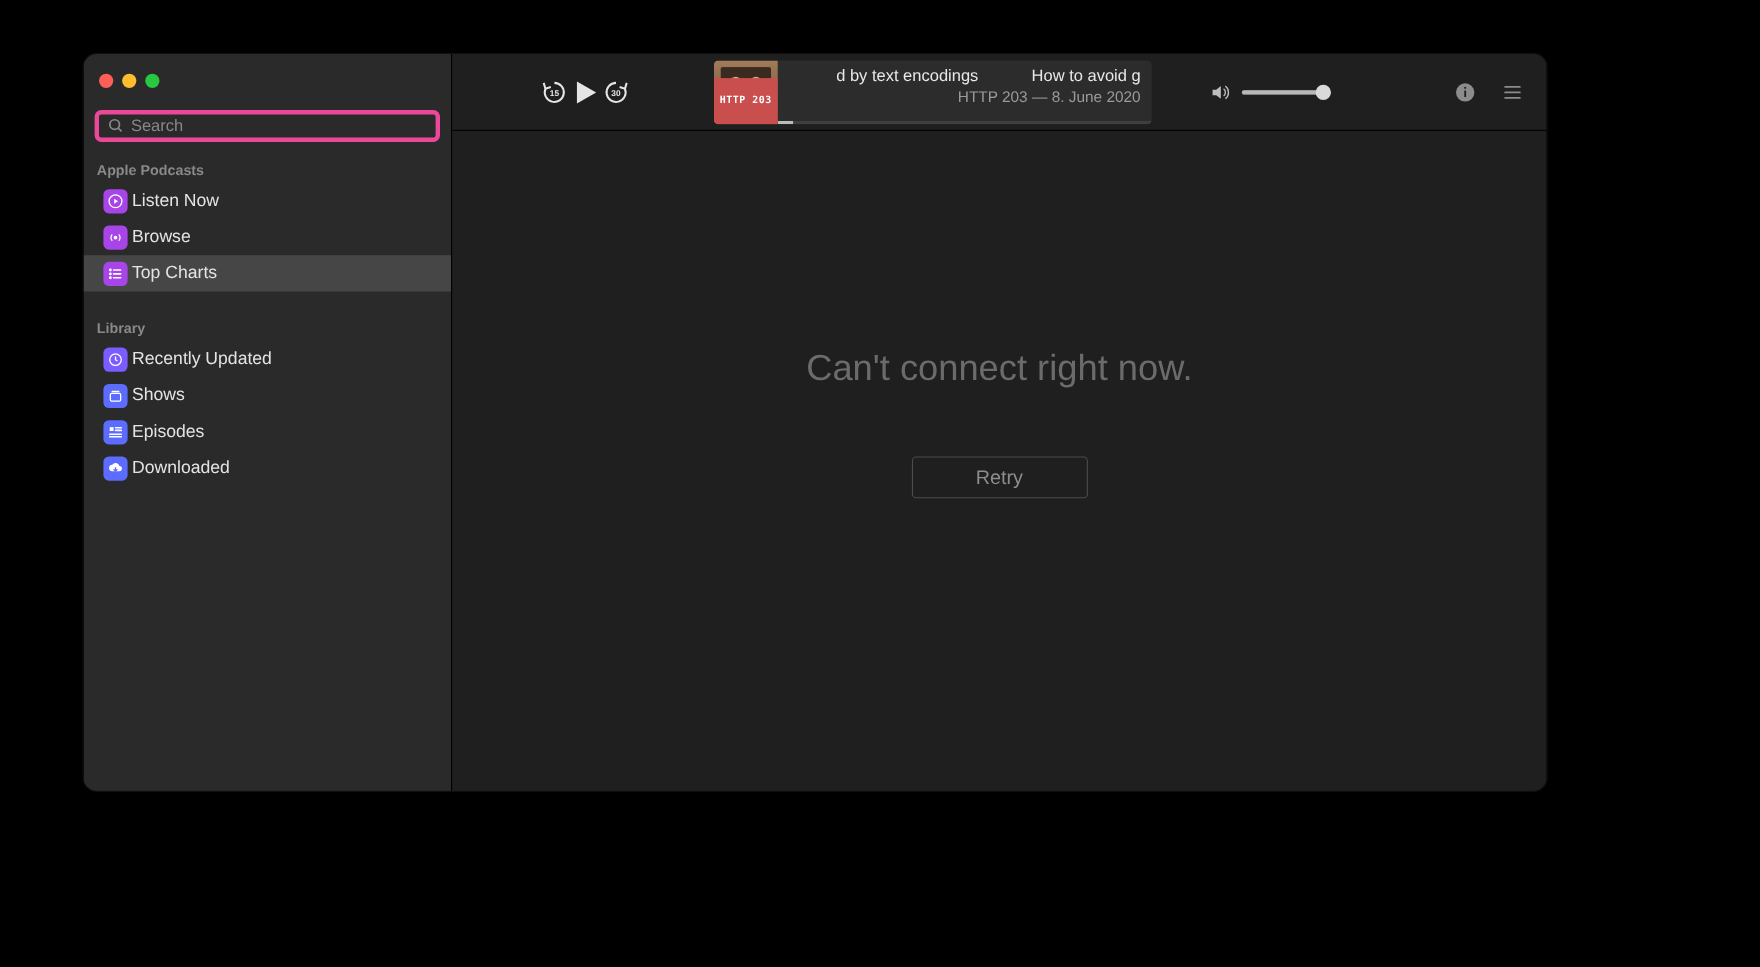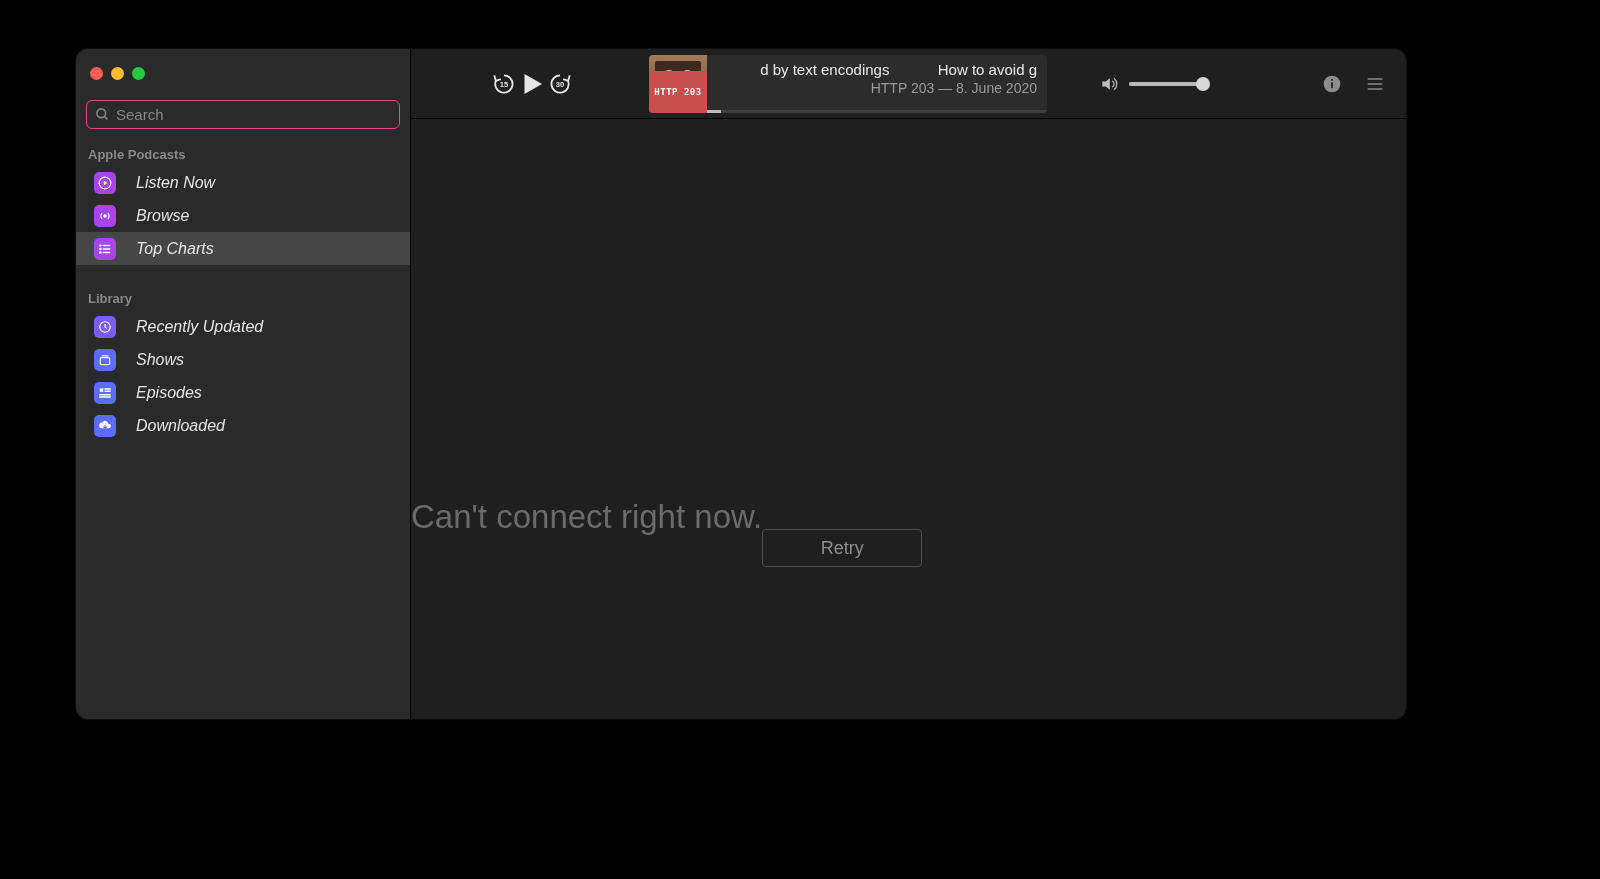--- a/index.html
+++ b/index.html
@@ -34,21 +34,21 @@
     padding: 18px 14px 14px 14px;
   }
   .dot { width: 13px; height: 13px; border-radius: 50%; }
   .dot.red { background: #ff5f57; }
   .dot.yellow { background: #febc2e; }
   .dot.green { background: #28c840; }
   .search-wrap { padding: 6px 10px 10px 10px; }
   .search {
     display: flex;
     align-items: center;
-    border: 1px solid #ec4899;
+    border: 4px solid #ec4899;
     border-radius: 6px;
     height: 29px;
     padding: 0 8px;
     background: transparent;
   }
   .search svg { flex-shrink: 0; }
   .search input {
     background: transparent;
     border: none;
     outline: none;
@@ -62,23 +62,22 @@
     color: #898989;
     font-size: 13px;
     font-weight: 600;
     padding: 8px 12px 4px 12px;
   }
   .nav-item {
     display: flex;
     align-items: center;
     height: 33px;
     padding: 0 12px 0 18px;
-    gap: 20px;
+    gap: 4px;
     cursor: default;
-    font-style: italic;
   }
   .nav-item.selected { background: #464646; }
   .nav-item .icon-box {
     width: 22px;
     height: 22px;
     border-radius: 5px;
     display: flex;
     align-items: center;
     justify-content: center;
     flex-shrink: 0;
@@ -205,20 +204,21 @@
   }
   .toolbar-right {
     margin-left: auto;
     display: flex;
     gap: 22px;
     align-items: center;
   }
   .content {
     flex: 1;
     display: flex;
+    flex-direction: column;
     align-items: center;
     padding-top: 196px;
   }
   .error-text {
     color: #6b6b6b;
     font-size: 33px;
     font-weight: 400;
   }
   .retry-btn {
     margin-top: 62px;

